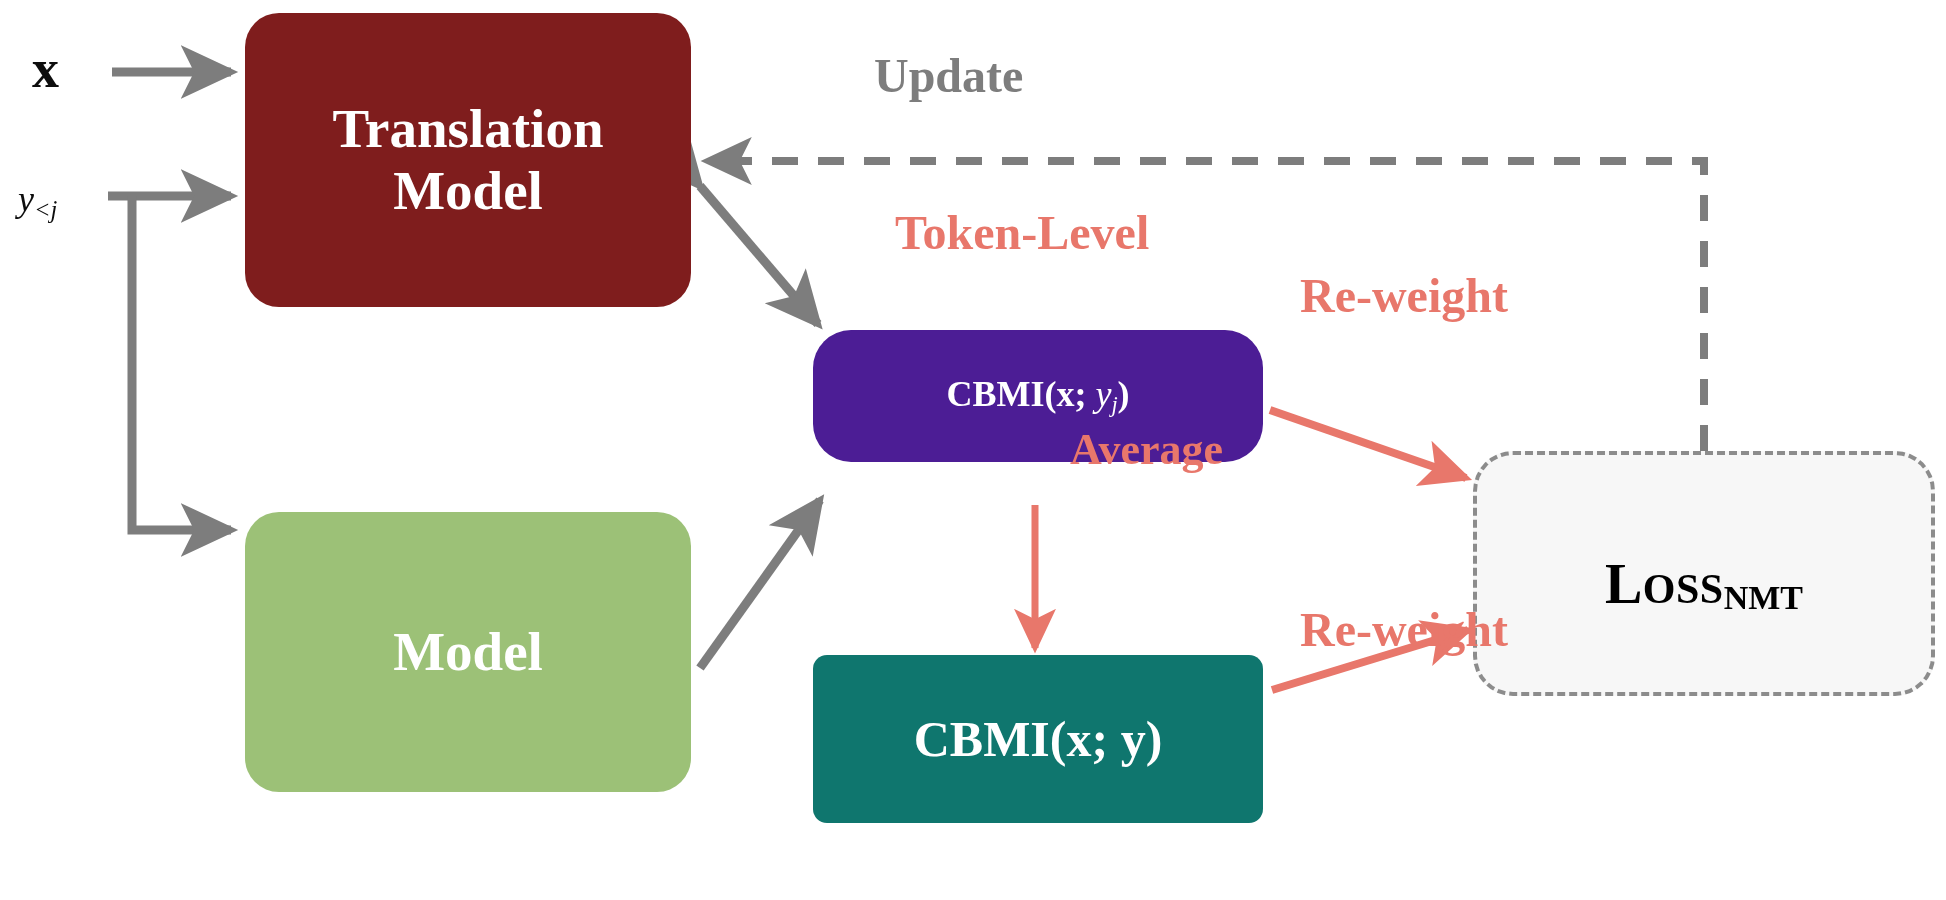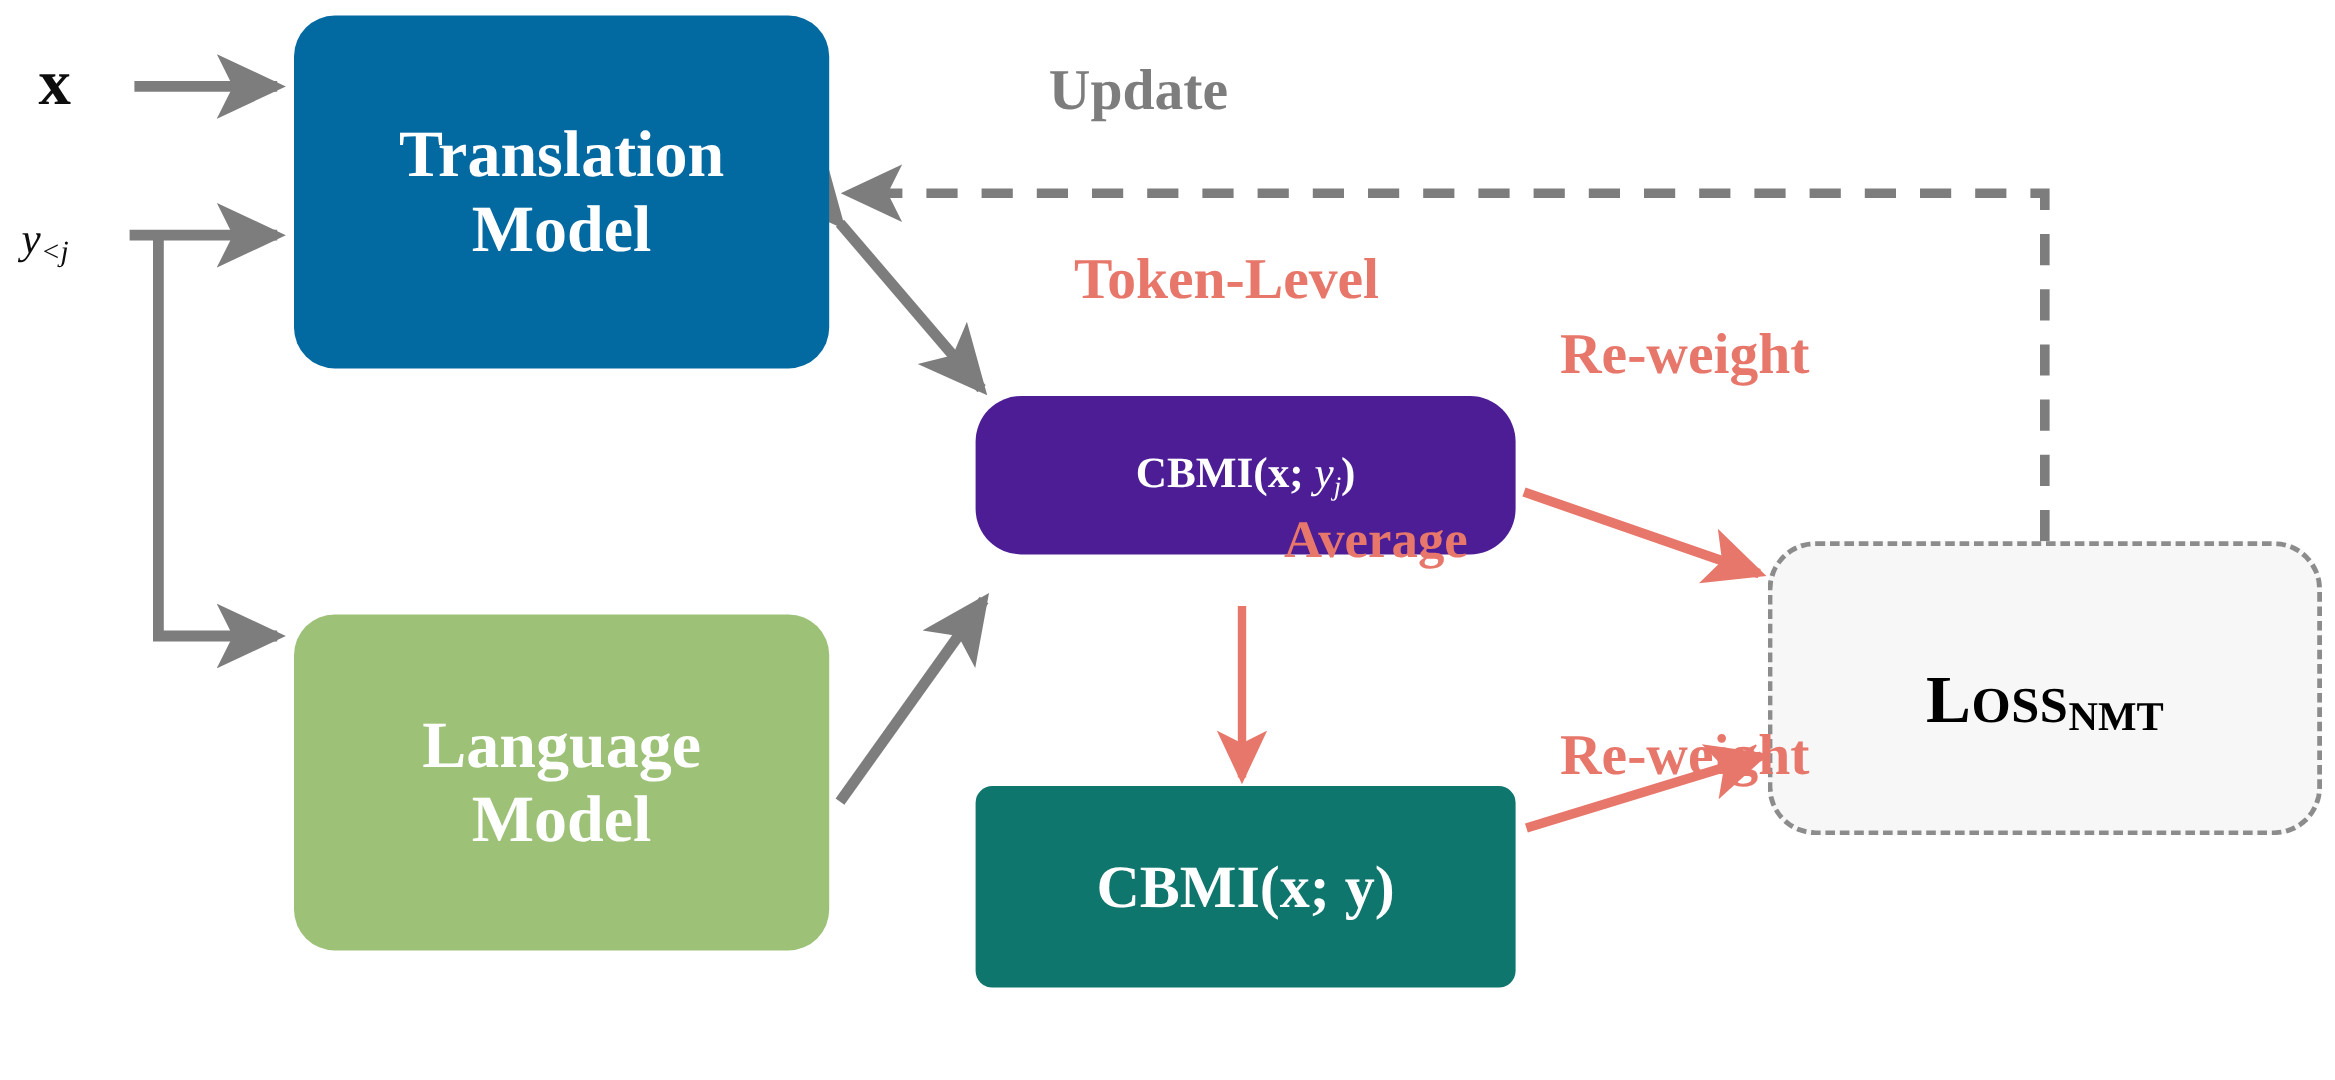--- a/index.html
+++ b/index.html
@@ -34,21 +34,21 @@
     font-weight: bold;
     color: #ffffff;
     line-height: 1.12;
   }
 
   .node-translation {
     left: 245px;
     top: 13px;
     width: 446px;
     height: 294px;
-    background: #0369a1;
+    background: #7f1d1d;
     border-radius: 34px;
     font-size: 55px;
   }
   .node-language {
     left: 245px;
     top: 512px;
     width: 446px;
     height: 280px;
     background: #9cc177;
     border-radius: 34px;
@@ -232,21 +232,20 @@
 
   <div class="node node-translation">
     <div class="node-label">
       <div>Translation</div>
       <div>Model</div>
     </div>
   </div>
 
   <div class="node node-language">
     <div class="node-label">
-      <div>Language</div>
       <div>Model</div>
     </div>
   </div>
 
   <div class="node node-cbmi-token">
     <div class="node-label cbmi-text">
       <span class="bx">CBMI(</span><span class="bx">x</span><span class="bx">; </span><span class="it">y</span><span class="itsub">j</span><span class="bx">)</span>
     </div>
   </div>
 

